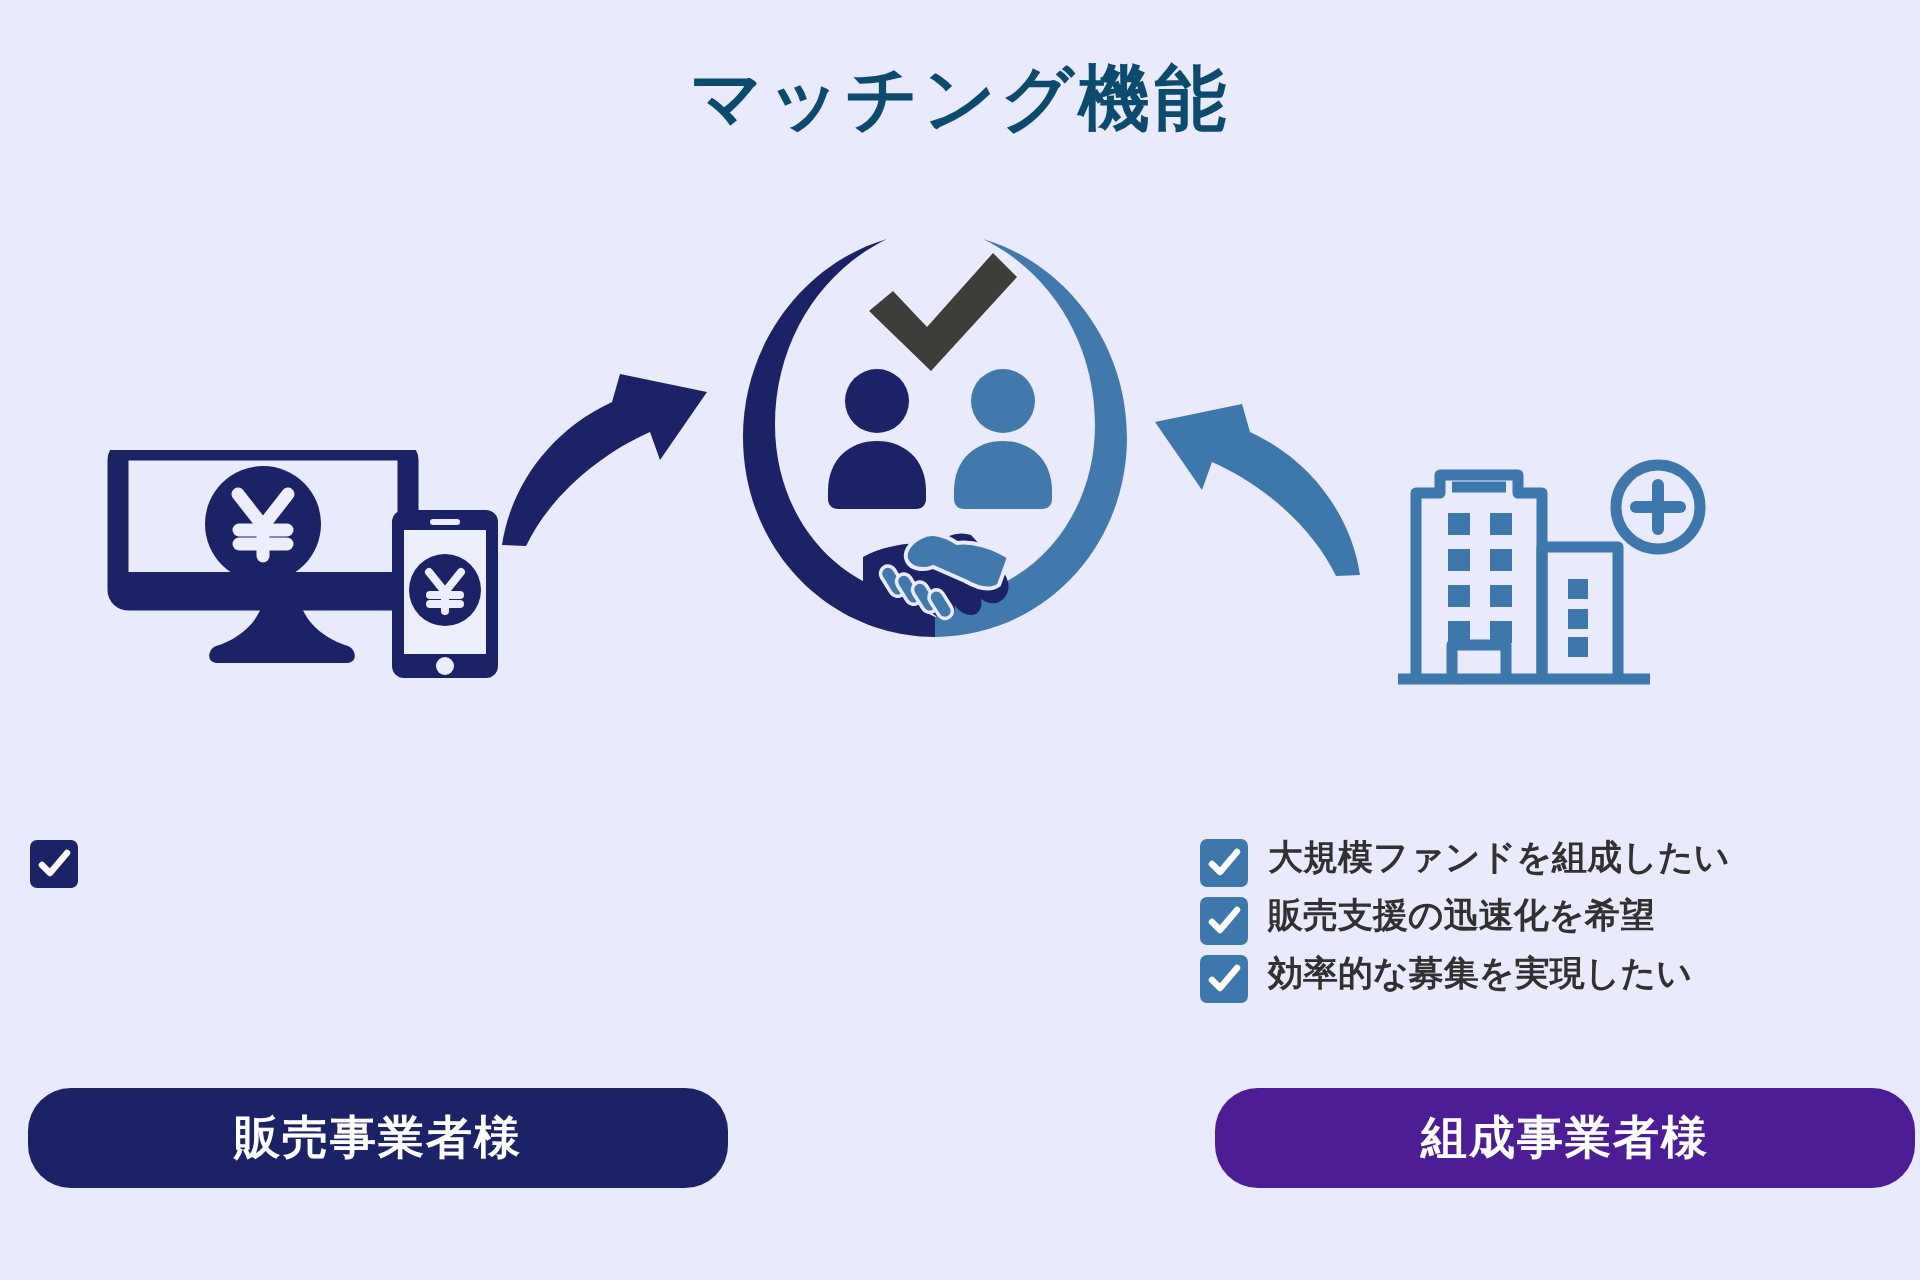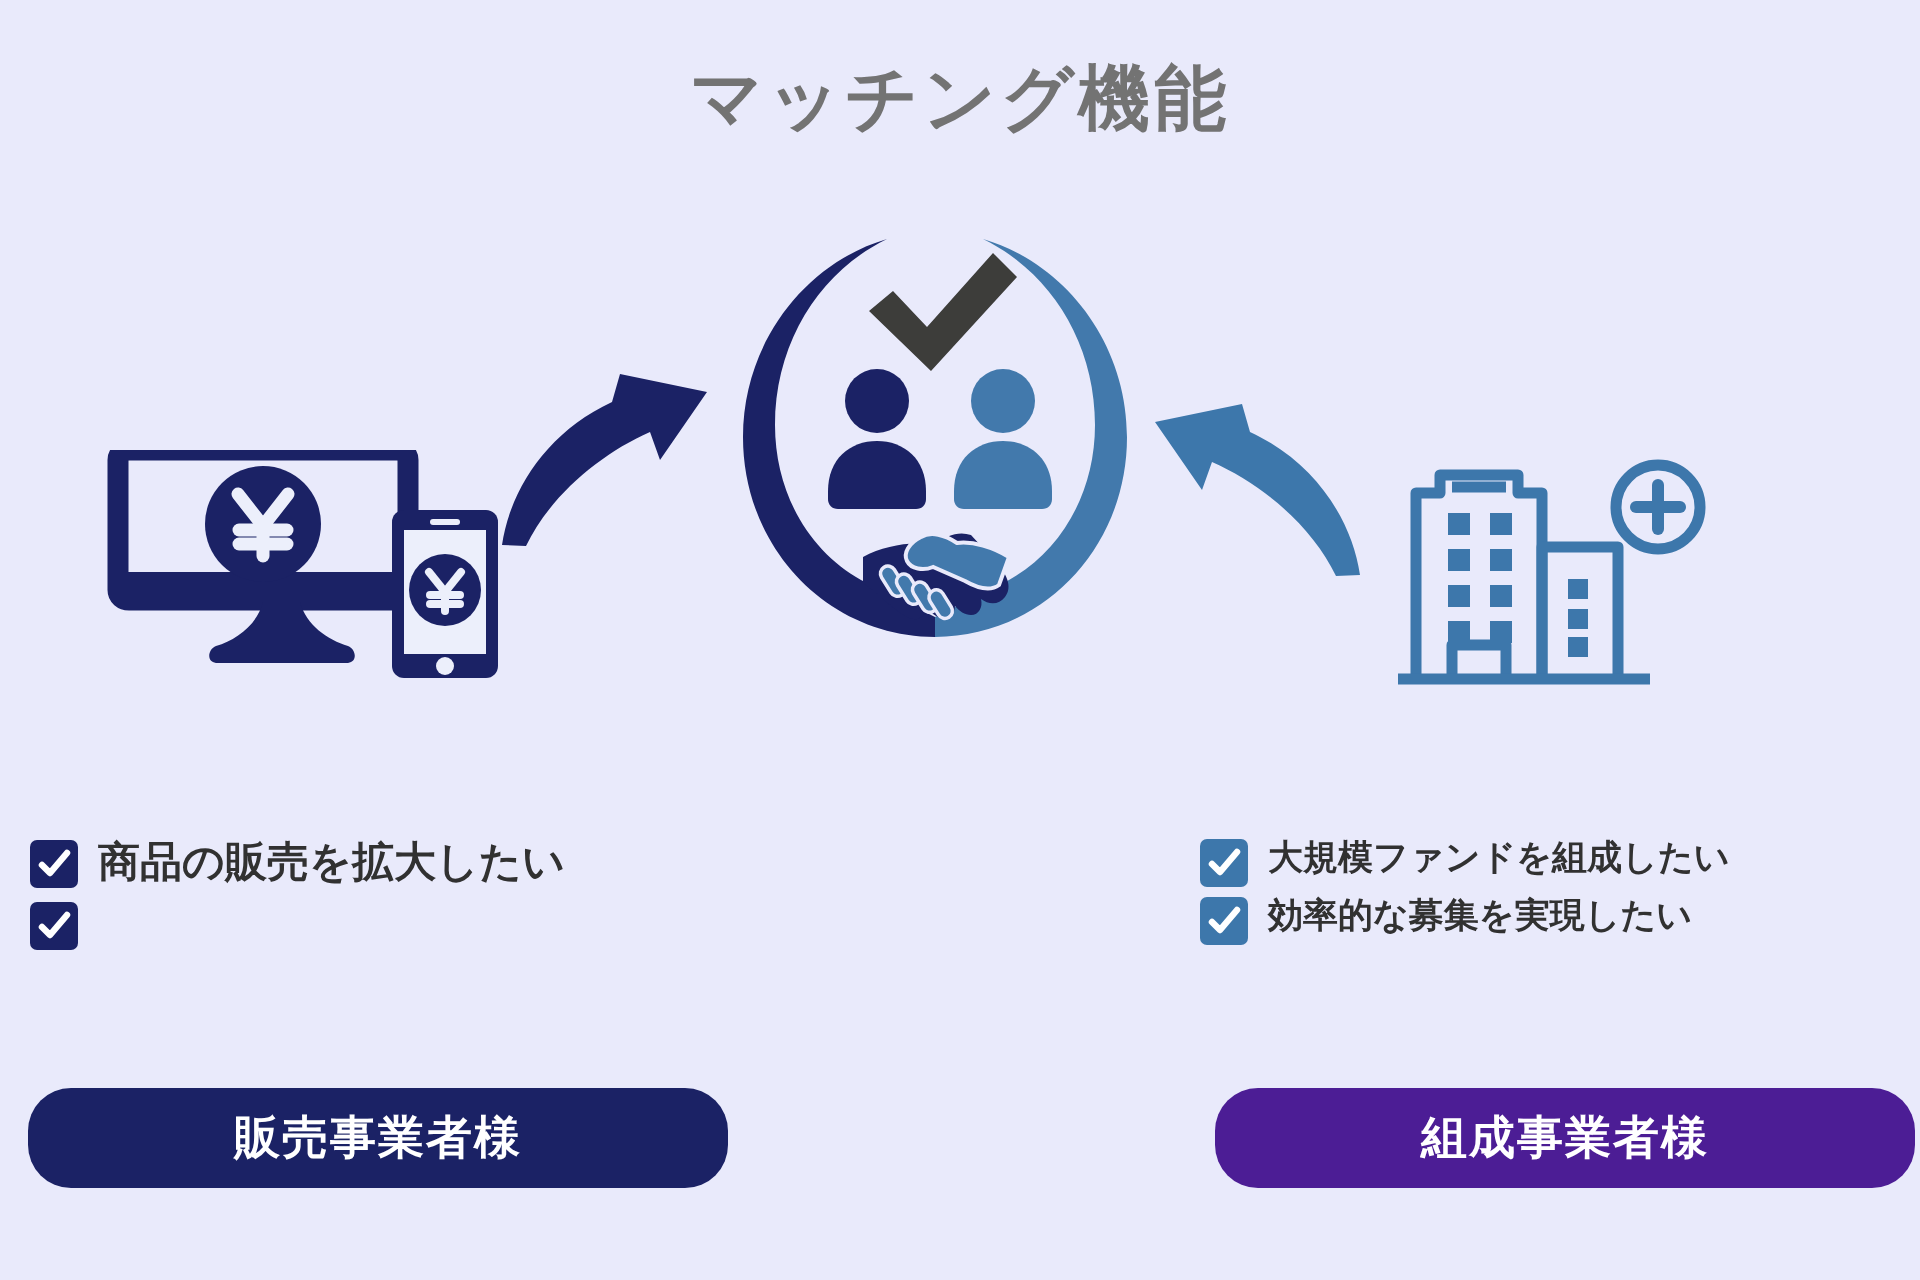--- a/index.html
+++ b/index.html
@@ -12,21 +12,21 @@
   }
   #stage{position:relative;width:1920px;height:1280px;}
 
   
   .title{
     position:absolute;top:62px;left:0;width:1920px;
     text-align:center;
     font-size:72px;
     font-weight:bold;
     letter-spacing:4px;
-    color:#737373;
+    color:#0c4a6e;
     line-height:1;
     white-space:nowrap;
   }
 
   
   .emblem{position:absolute;left:735px;top:225px;width:400px;height:420px;}
   .emblem svg{display:block;width:400px;height:420px;}
 
   
   .arrow-left{position:absolute;left:492px;top:340px;width:230px;height:210px;}
@@ -245,39 +245,39 @@
     </svg>
   </div>
 
   <div class="panel panel-left">
     <div class="check-row">
       <span class="check-box">
         <svg viewBox="0 0 48 48">
             <path d="M12 25 L 20 33 L 37 13" fill="none" stroke="#ffffff" stroke-width="6.5" stroke-linecap="round" stroke-linejoin="round"></path>
           </svg>
       </span>
-      <span class="check-text">商品の販売を拡大したい</span>
-    </div>
-    <div class="check-row">
-      <span class="check-box">
-        <svg viewBox="0 0 48 48">
-            <path d="M12 25 L 20 33 L 37 13" fill="none" stroke="#ffffff" stroke-width="6.5" stroke-linecap="round" stroke-linejoin="round"></path>
-          </svg>
-      </span>
     </div>
   </div>
 
   <div class="panel panel-right">
     <div class="check-row">
       <span class="check-box">
         <svg viewBox="0 0 48 48">
             <path d="M12 25 L 20 33 L 37 13" fill="none" stroke="#ffffff" stroke-width="6.5" stroke-linecap="round" stroke-linejoin="round"></path>
           </svg>
       </span>
       <span class="check-text">大規模ファンドを組成したい</span>
+    </div>
+    <div class="check-row">
+      <span class="check-box">
+        <svg viewBox="0 0 48 48">
+            <path d="M12 25 L 20 33 L 37 13" fill="none" stroke="#ffffff" stroke-width="6.5" stroke-linecap="round" stroke-linejoin="round"></path>
+          </svg>
+      </span>
+      <span class="check-text">販売支援の迅速化を希望</span>
     </div>
     <div class="check-row">
       <span class="check-box">
         <svg viewBox="0 0 48 48">
             <path d="M12 25 L 20 33 L 37 13" fill="none" stroke="#ffffff" stroke-width="6.5" stroke-linecap="round" stroke-linejoin="round"></path>
           </svg>
       </span>
       <span class="check-text">効率的な募集を実現したい</span>
     </div>
   </div>

